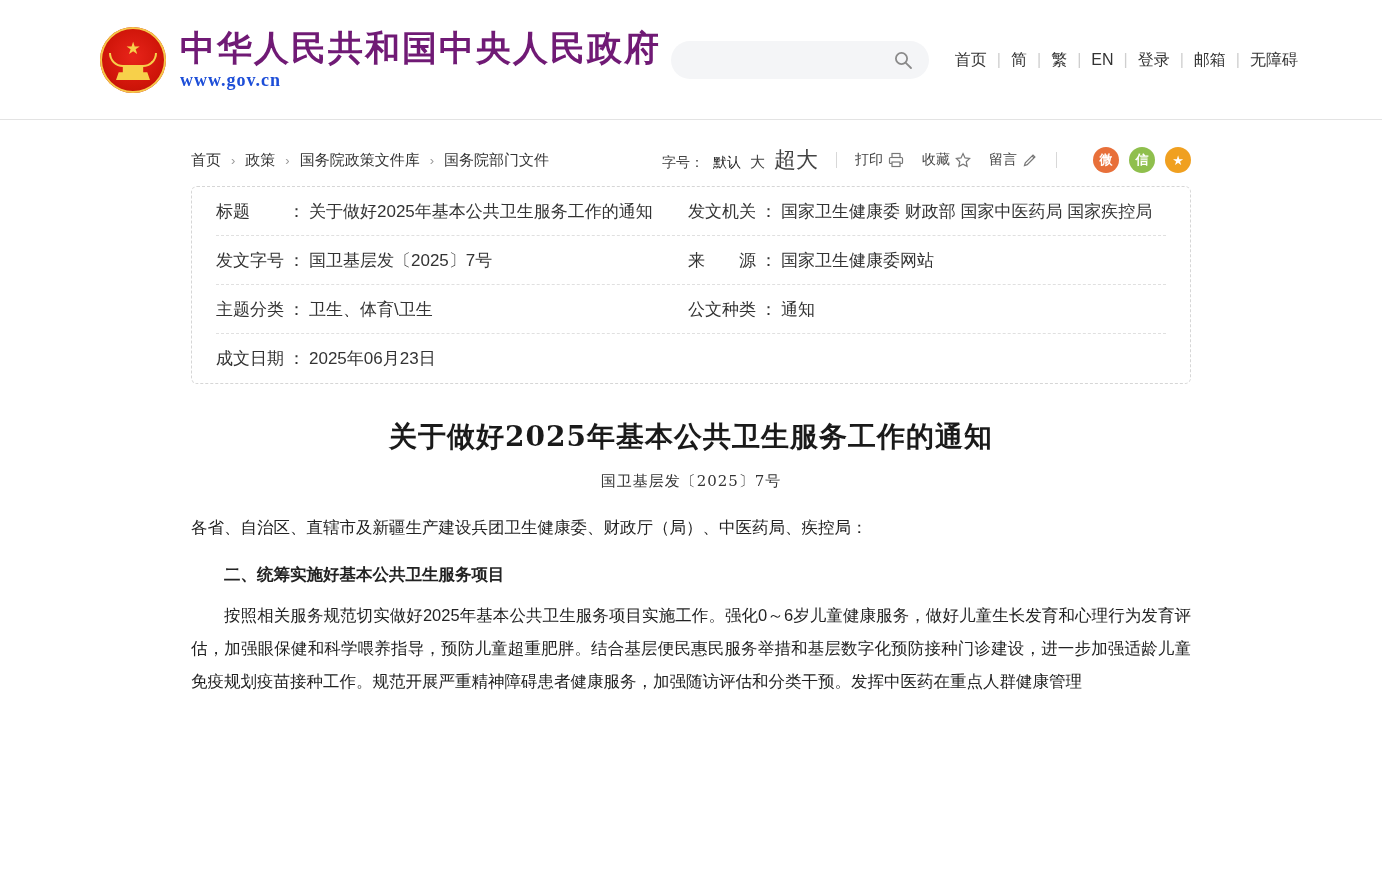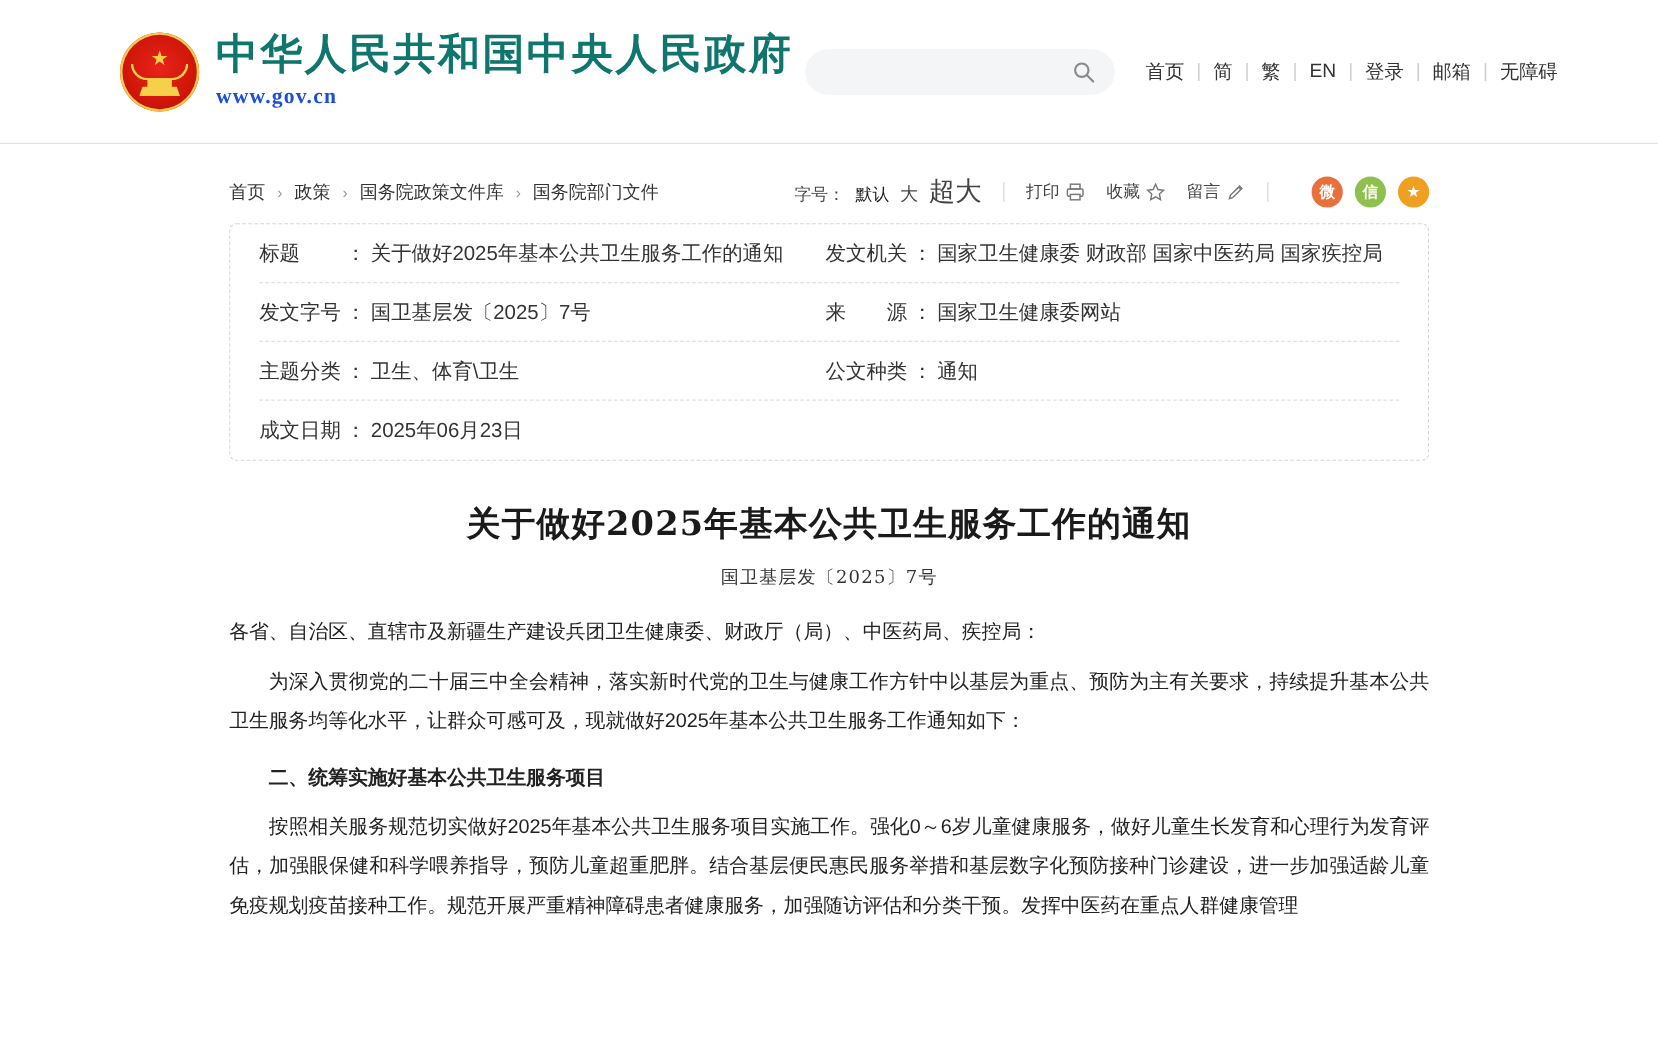--- a/index.html
+++ b/index.html
@@ -66,22 +66,22 @@
     top: 26px;
     transform: translateX(-50%);
     width: 48px;
     height: 14px;
     border-radius: 0 0 24px 24px;
     border: 2px solid #f7d04a;
     border-top: none;
   }
   .brand-text { display: flex; flex-direction: column; gap: 2px; }
   .brand-title {
-    color: #0f766e;
-    font-family: Liberation Mono, monospace;
+    color: #701a75;
+    font-family: Liberation Sans, sans-serif;
     font-weight: bold;
     font-size: 35px;
     letter-spacing: 2px;
     line-height: 1.1;
   }
   .brand-sub {
     color: #1d4ed8;
     font-family: "Liberation Serif", serif;
     font-weight: bold;
     font-size: 18px;
@@ -402,20 +402,19 @@
       </div>
 
     </div>
 
     <div class="article">
       <h1 class="doc-title">关于做好2025年基本公共卫生服务工作的通知</h1>
       <div class="doc-number">国卫基层发〔2025〕7号</div>
 
       <div class="doc-body">
         <p>各省、自治区、直辖市及新疆生产建设兵团卫生健康委、财政厅（局）、中医药局、疾控局：</p>
-        <p class="indent">为深入贯彻党的二十届三中全会精神，落实新时代党的卫生与健康工作方针中以基层为重点、预防为主有关要求，持续提升基本公共卫生服务均等化水平，让群众可感可及，现就做好2025年基本公共卫生服务工作通知如下：</p>
         <p class="heading">二、统筹实施好基本公共卫生服务项目</p>
         <p class="indent">按照相关服务规范切实做好2025年基本公共卫生服务项目实施工作。强化0～6岁儿童健康服务，做好儿童生长发育和心理行为发育评估，加强眼保健和科学喂养指导，预防儿童超重肥胖。结合基层便民惠民服务举措和基层数字化预防接种门诊建设，进一步加强适龄儿童免疫规划疫苗接种工作。规范开展严重精神障碍患者健康服务，加强随访评估和分类干预。发挥中医药在重点人群健康管理</p>
       </div>
     </div>
 
   </div>
 </div>
 
 </body></html>

